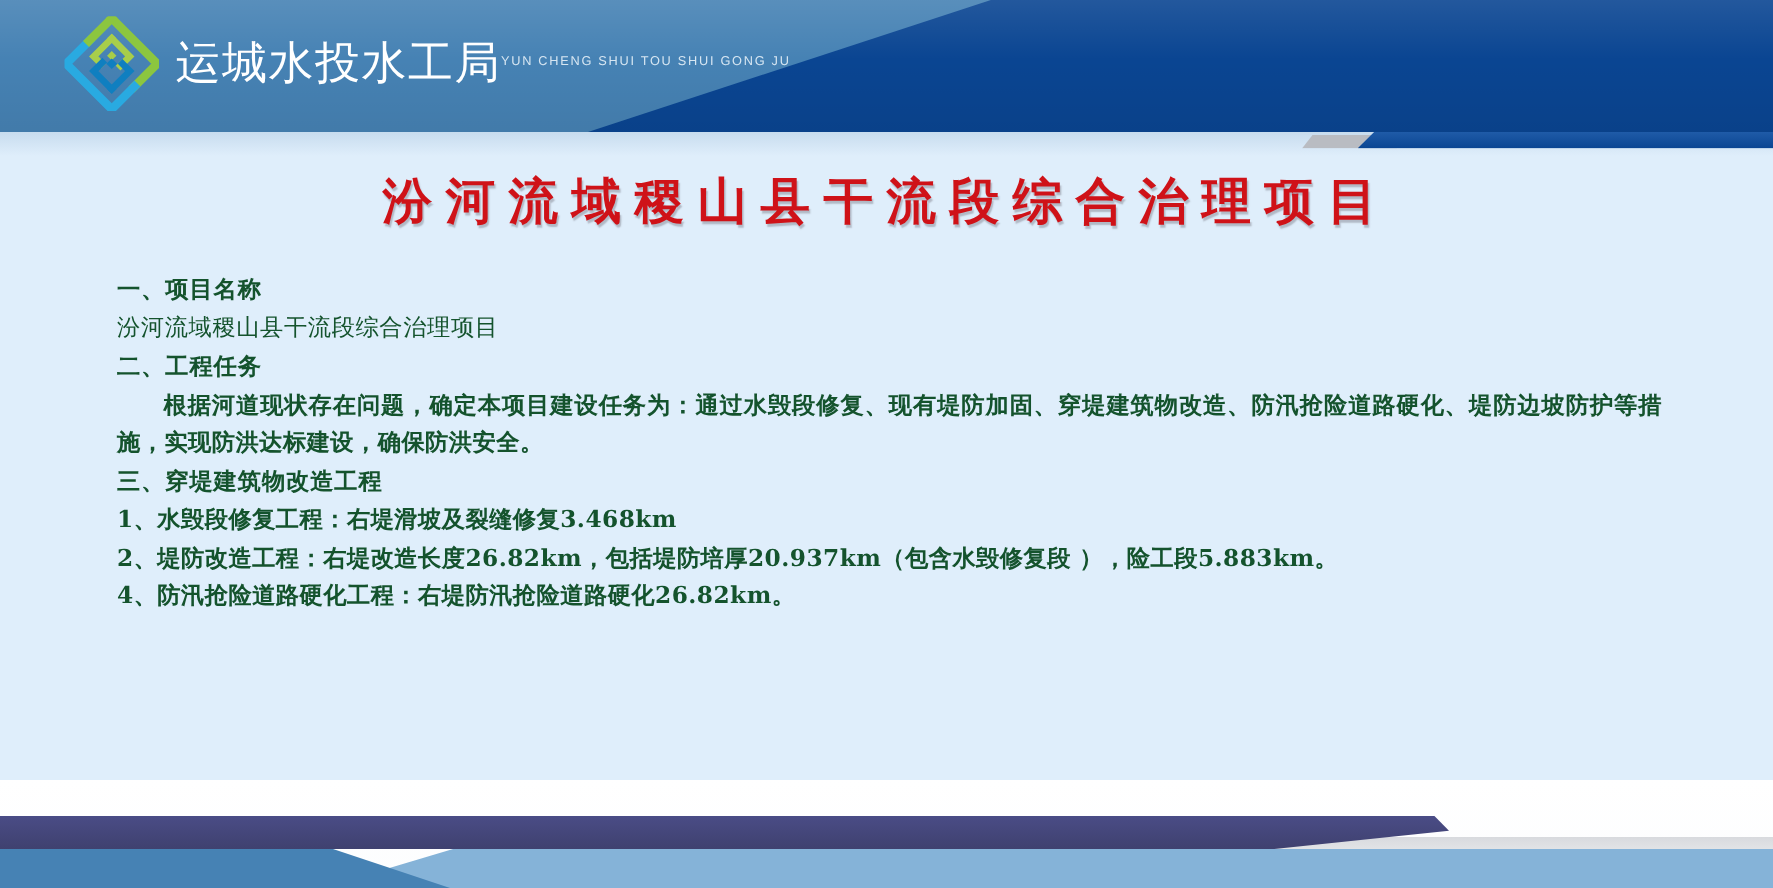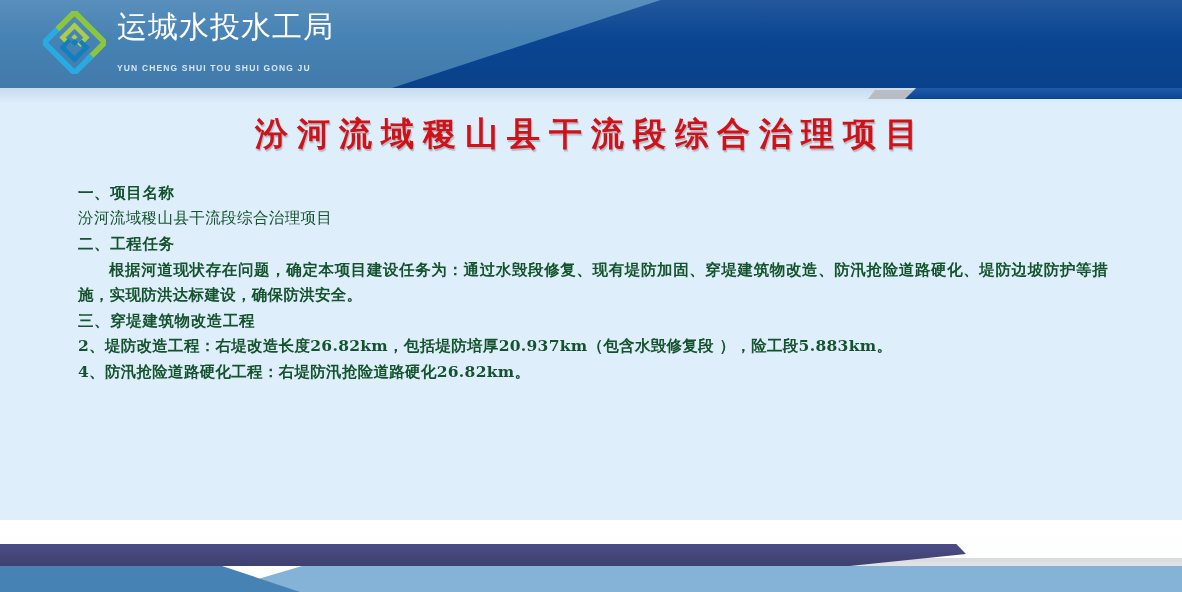--- a/index.html
+++ b/index.html
@@ -42,40 +42,39 @@
     position:absolute;left:43px;top:11px;
     display:flex;align-items:center;gap:11px;
     z-index:3;
   }
   .logo-mark{
     width:63px;height:63px;
     flex:0 0 auto;
     display:block;
   }
   .logo-text{
-    display:flex;flex-direction:column;
+    display:flex;flex-direction:row;
     justify-content:center;
     line-height:1;
   }
   .logo-cn{
     font-family:"DejaVu Sans","Liberation Sans",sans-serif;
     font-size:30px;
     letter-spacing:1px;
     color:#ffffff;
     white-space:nowrap;
     font-weight:400;
   }
   .logo-py{
-    margin-top:22px;
+    margin-top:8px;
     font-family:"Liberation Sans","DejaVu Sans",sans-serif;
     font-size:8.5px;
     letter-spacing:1.15px;
     color:#d7e6f2;
     white-space:nowrap;
-    font-weight:bold;
   }
 
   .header-title{
     position:absolute;right:48px;top:50%;
     transform:translateY(-50%);
     z-index:3;
     font-family:"Liberation Serif","DejaVu Serif",serif;
     font-weight:bold;
     font-size:45px;
     letter-spacing:11px;
@@ -244,20 +243,21 @@
 
   <div class="content">
 
     <div class="sec-head">一、项目名称</div>
     <div class="plain">汾河流域稷山县干流段综合治理项目</div>
 
     <div class="sec-head">二、工程任务</div>
     <div class="para indent">根据河道现状存在问题，确定本项目建设任务为：通过水毁段修复、现有堤防加固、穿堤建筑物改造、防汛抢险道路硬化、堤防边坡防护等措施，实现防洪达标建设，确保防洪安全。</div>
 
     <div class="sec-head">三、穿堤建筑物改造工程</div>
+    <div class="item nowrap">1、水毁段修复工程：右堤滑坡及裂缝修复3.468km</div>
     <div class="item nowrap">2、堤防改造工程：右堤改造长度26.82km，包括堤防培厚20.937km（包含水毁修复段 ），险工段5.883km。</div>
     <div class="item nowrap">4、防汛抢险道路硬化工程：右堤防汛抢险道路硬化26.82km。</div>
 
   </div>
 
   <div class="footer">
     <div class="f-white"></div>
     <div class="f-graybar"></div>
     <div class="f-purple"></div>
     <div class="f-lightblue"></div>

